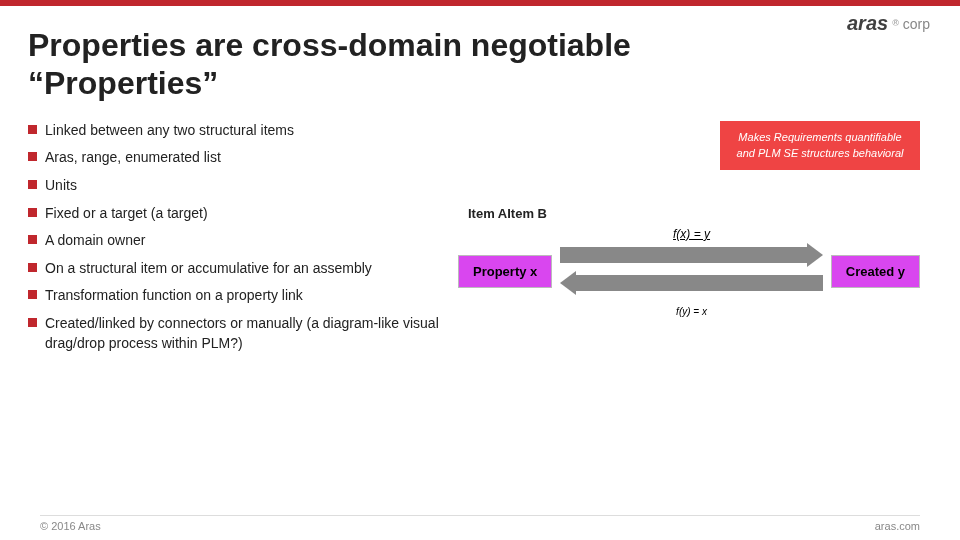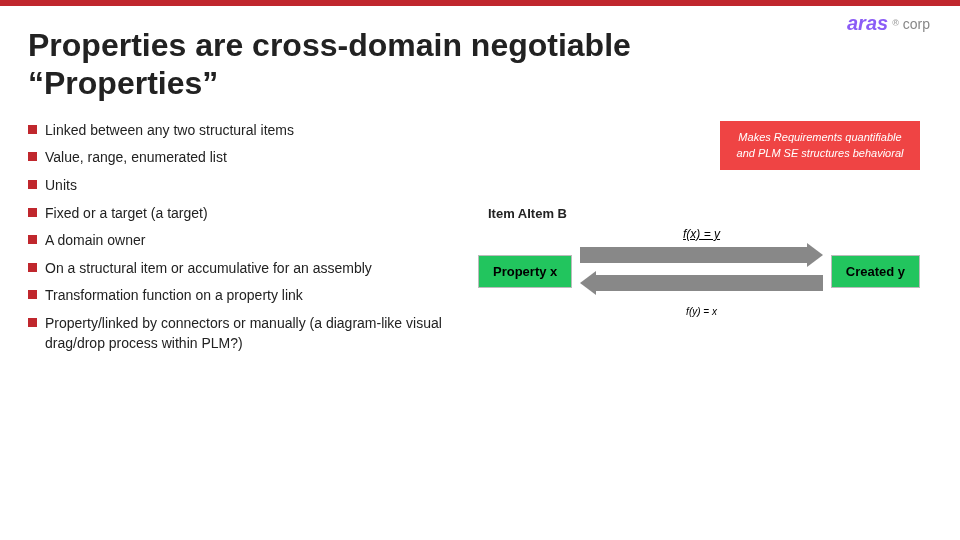--- a/index.html
+++ b/index.html
@@ -49,37 +49,36 @@
       right: 30px;
       display: flex;
       align-items: center;
       font-size: 18px;
       font-weight: bold;
       color: #888;
       gap: 4px;
     }
 
     .logo-aras {
-      color: #8b5cf6;
+      color: #404040;
       font-size: 20px;
       font-style: italic;
       font-weight: bold;
     }
 
     .logo-corp {
       color: #888;
       font-size: 14px;
       font-weight: normal;
     }
 
     
     .main-cols {
       display: flex;
       flex: 1;
-      gap: 20px;
     }
 
     .left-col {
       flex: 0 0 430px;
       display: flex;
       flex-direction: column;
       gap: 0;
     }
 
     .right-col {
@@ -137,21 +136,21 @@
       margin-bottom: 6px;
     }
 
     .item-label {
       font-size: 13px;
       font-weight: bold;
       color: #222;
     }
 
     .property-box {
-      background: #22c55e;
+      background: #d946ef;
       border: 1px solid #bbb;
       padding: 8px 14px;
       font-size: 13px;
       font-weight: bold;
       text-align: center;
       min-width: 80px;
     }
 
     .footer {
       position: absolute;
@@ -189,21 +188,21 @@
 
     <div class="main-cols">
 
       <div class="left-col">
         <div class="bullet-item">
           <div class="bullet-square"></div>
           <span>Linked between any two structural items</span>
         </div>
         <div class="bullet-item">
           <div class="bullet-square"></div>
-          <span>Value, range, enumerated list</span>
+          <span>Aras, range, enumerated list</span>
         </div>
         <div class="bullet-item">
           <div class="bullet-square"></div>
           <span>Units</span>
         </div>
         <div class="bullet-item">
           <div class="bullet-square"></div>
           <span>Fixed or a target (a target)</span>
         </div>
         <div class="bullet-item">
@@ -213,21 +212,21 @@
         <div class="bullet-item">
           <div class="bullet-square"></div>
           <span>On a structural item or accumulative for an assembly</span>
         </div>
         <div class="bullet-item">
           <div class="bullet-square"></div>
           <span>Transformation function on a property link</span>
         </div>
         <div class="bullet-item">
           <div class="bullet-square"></div>
-          <span>Property/linked by connectors or manually (a diagram-like visual drag/drop process within PLM?)</span>
+          <span>Created/linked by connectors or manually (a diagram-like visual drag/drop process within PLM?)</span>
         </div>
       </div>
 
       <div class="right-col">
 
         <div style="width:100%;display:flex;justify-content:flex-end;margin-bottom:16px;">
           <div class="callout-box">
             <span>Makes Requirements quantifiable and PLM SE structures behavioral</span>
           </div>
         </div>
@@ -268,13 +267,17 @@
 
             <div class="property-box">
               <span>Created y</span>
             </div>
           </div>
         </div>
       </div>
     </div>
   </div>
 
+  <div class="footer">
+    <span>© 2016 Aras</span>
+    <span>aras.com</span>
+  </div>
 </div>
 
 </body></html>

